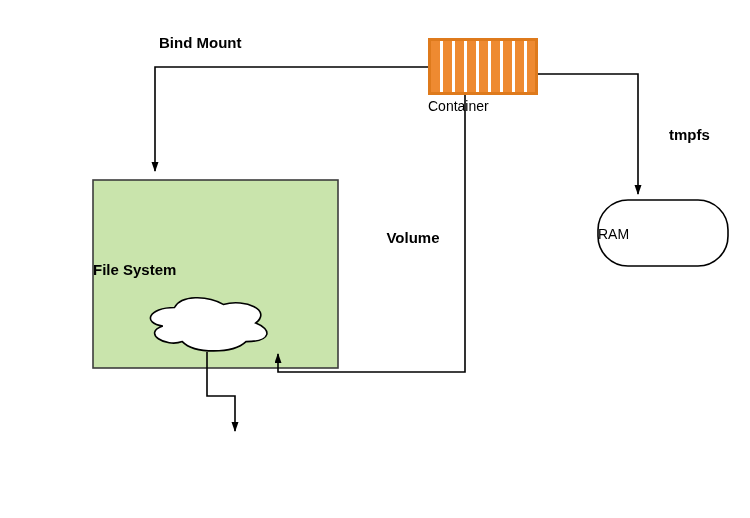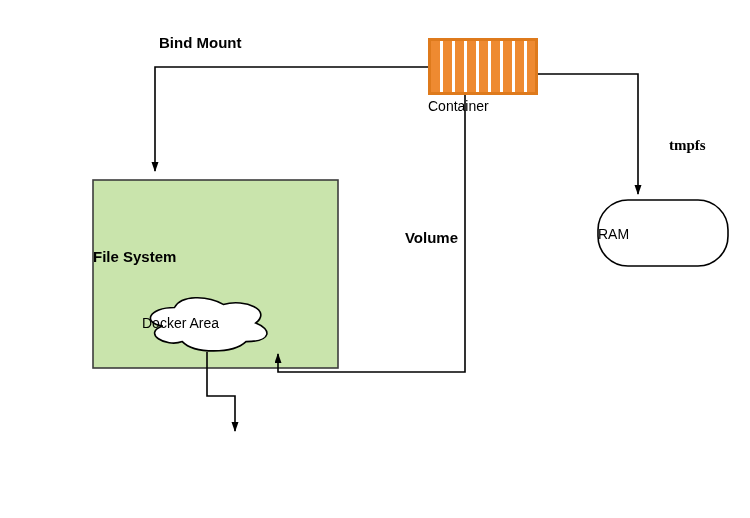--- a/index.html
+++ b/index.html
@@ -73,24 +73,23 @@
 
     <path d="M 179 352 L 179 396 L 207 396 L 207 431" fill="none" stroke="#000000" stroke-width="1.6" marker-end="url(#arrow)"></path>
   </svg>
 
   <div class="container-icon"></div>
 
   <div class="label bold" style="left:131px; top:34px;">Bind Mount</div>
 
   <div class="label center" style="left:400px; top:98px; width:110px;">Container</div>
 
-  <div class="label bold" style="left:641px; top:136px;font-family:Liberation Serif, serif;">tmpfs</div>
+  <div class="label bold" style="left:641px; top:126px;">tmpfs</div>
 
-  <div class="label bold" style="left:340px; top:229px; width:90px; text-align:right;">Volume</div>
+  <div class="label bold" style="left:340px; top:229px; width:90px; text-align:center;">Volume</div>
 
-  <div class="label bold center" style="left:65px; top:248px; width:200px;">File System</div>
+  <div class="label bold center" style="left:65px; top:261px; width:200px;">File System</div>
 
-  <div class="label center" style="left:114px; top:315px; width:130px;">Docker Area</div>
 
   <div class="label center" style="left:570px; top:226px; width:104px;">RAM</div>
 
 
 </div>
 
 </body></html>

